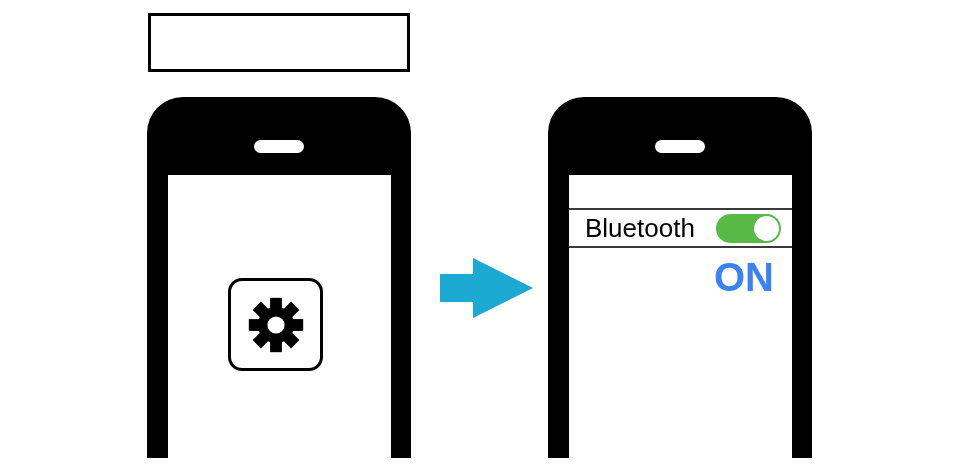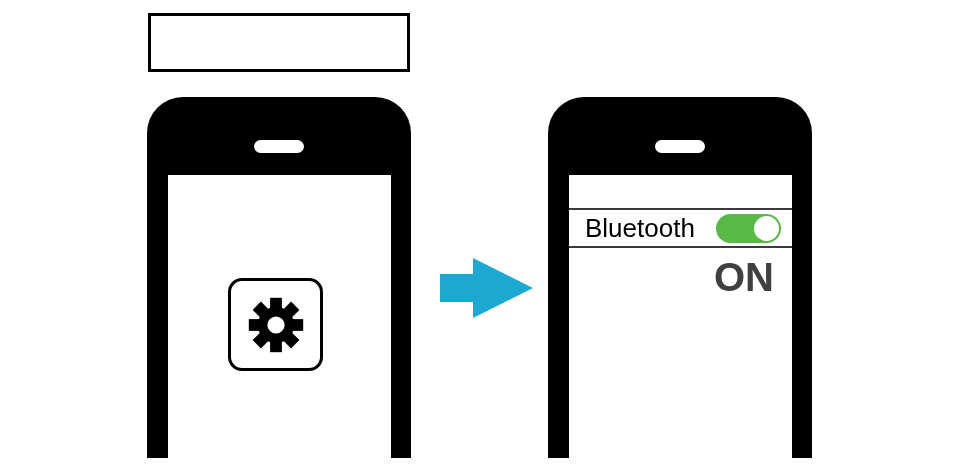--- a/index.html
+++ b/index.html
@@ -111,21 +111,21 @@
     width: 25px; height: 25px;
     background: #fff;
     border-radius: 50%;
   }
 
   .on-text {
     position: absolute;
     top: 82px; right: 18px;
     font-size: 40px;
     font-weight: 700;
-    color: #404040;
+    color: #3b82f6;
     line-height: 1;
   }
 </style>
 </head>
 <body>
 
 <div class="canvas">
 
   <div class="label-box"></div>
 

